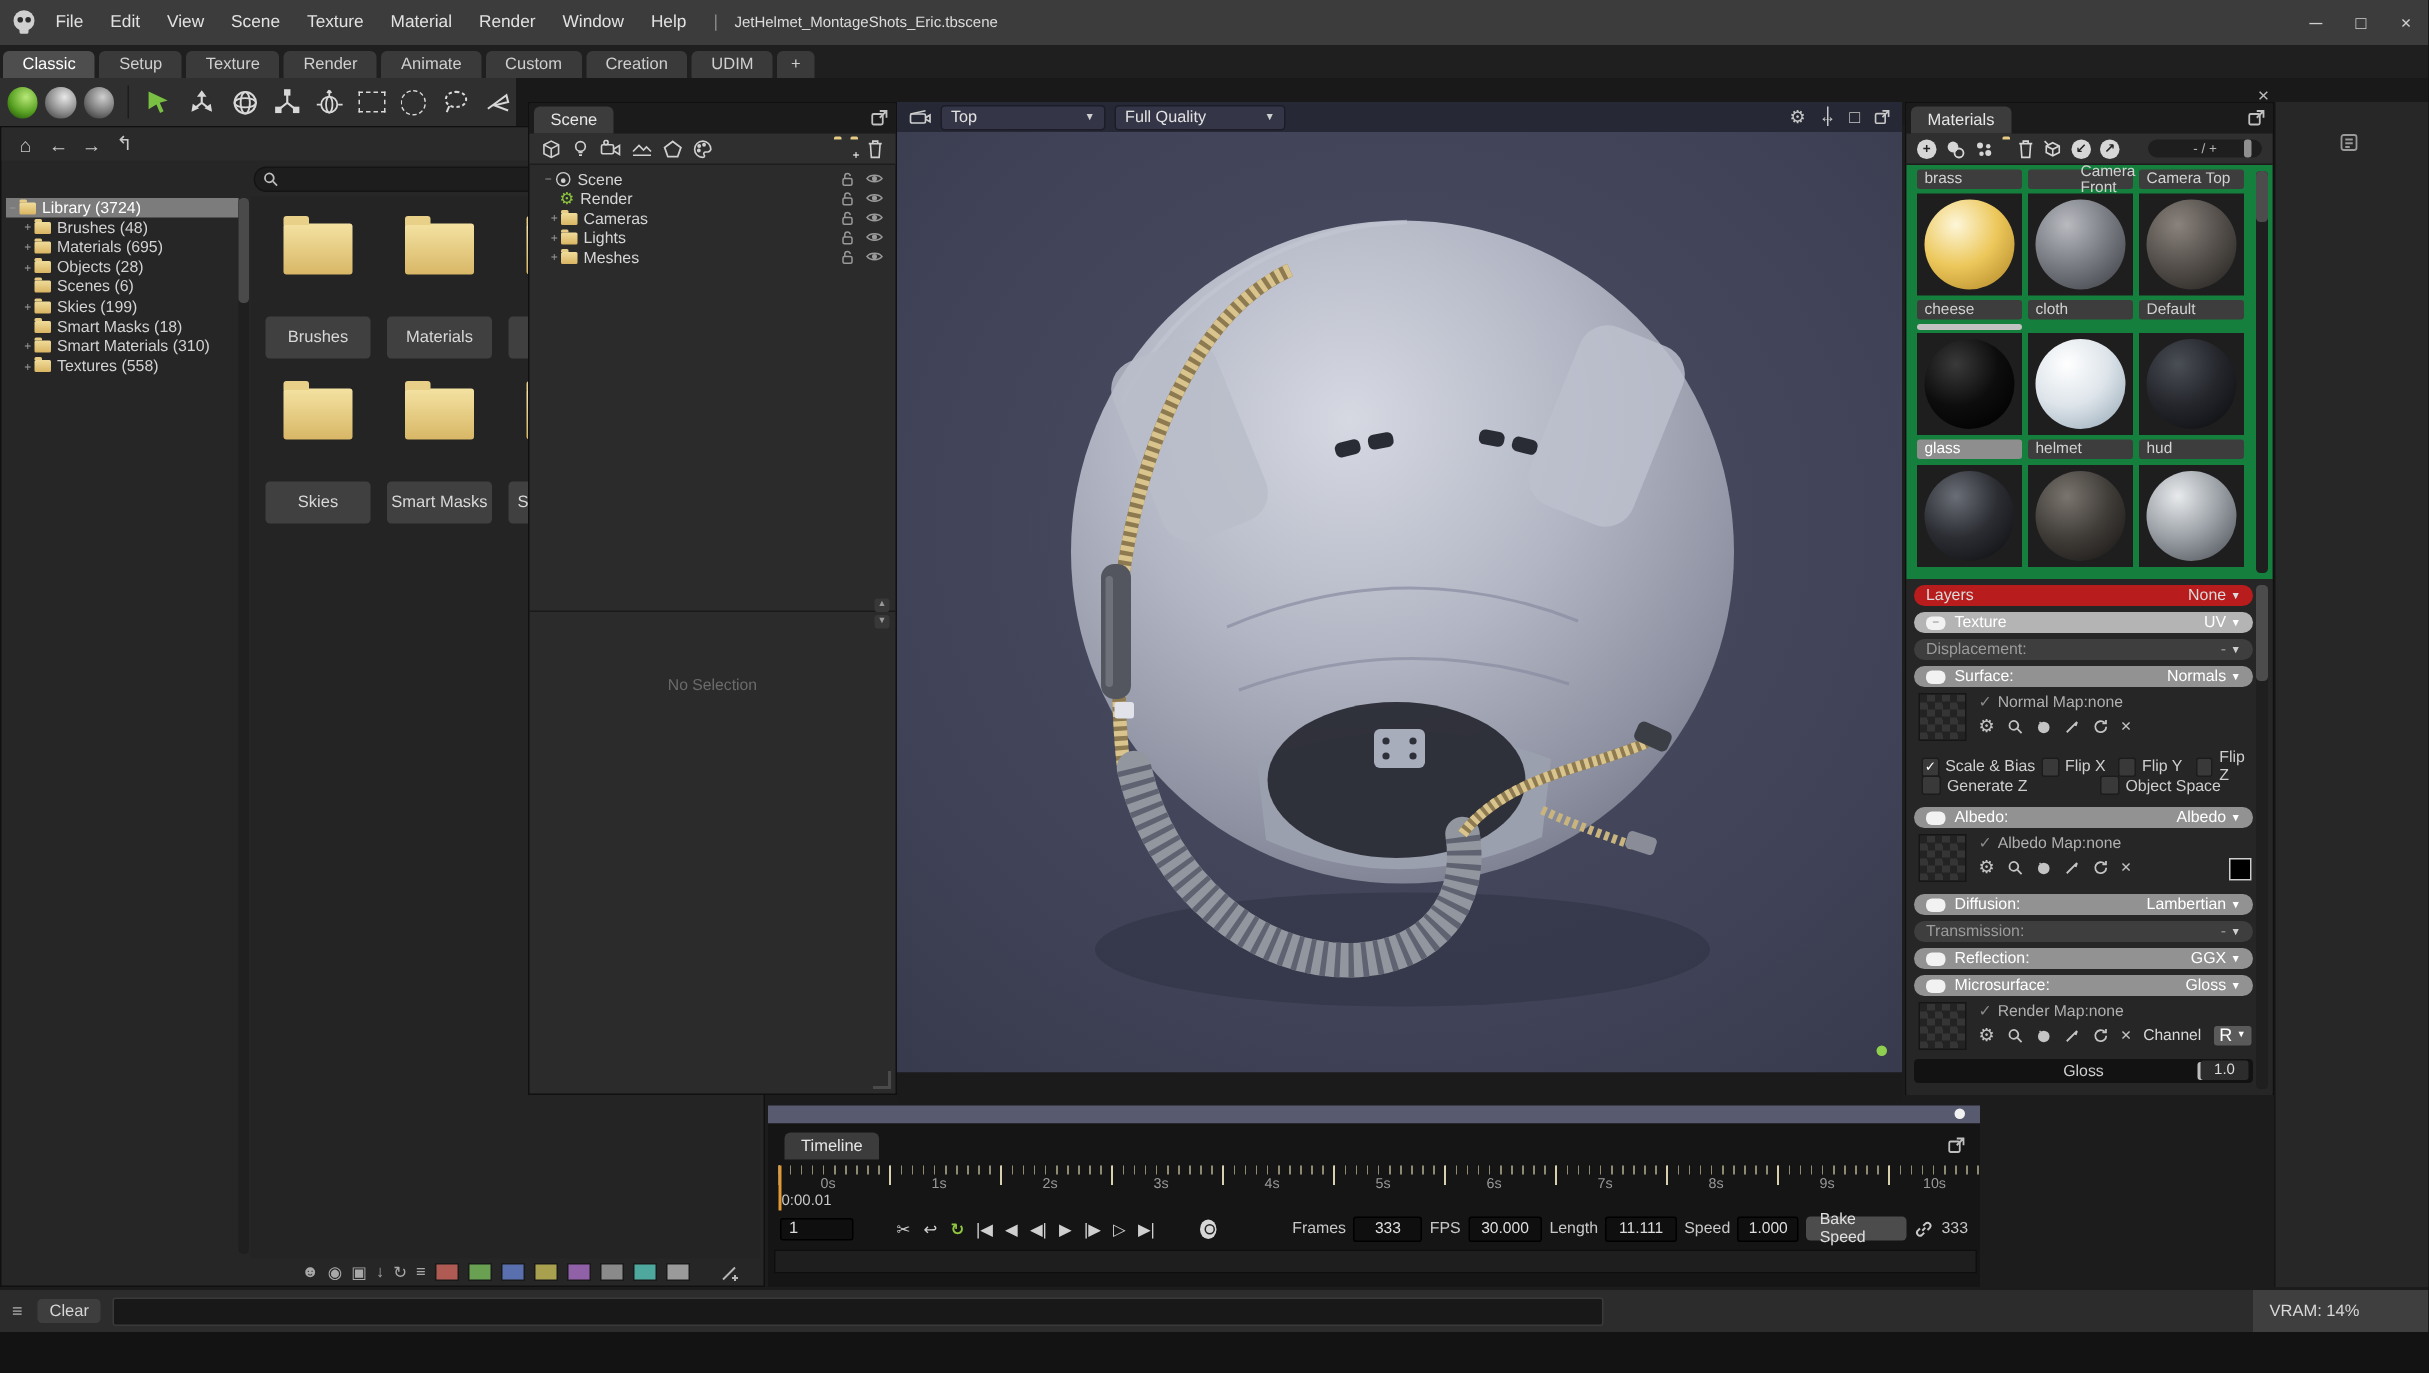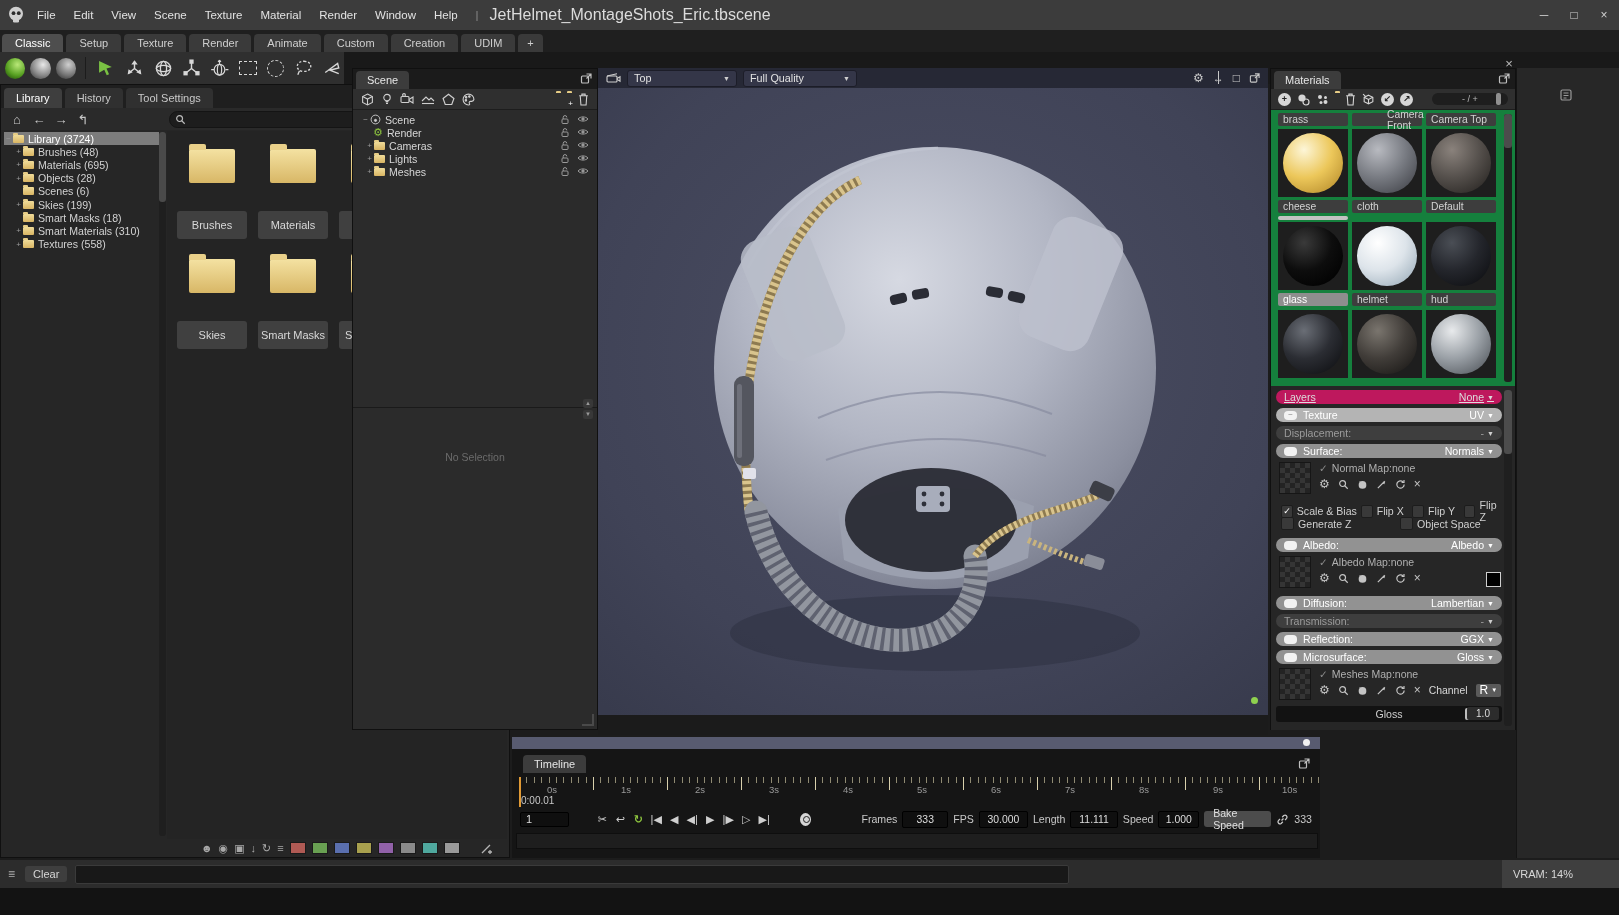--- a/index.html
+++ b/index.html
@@ -3,21 +3,21 @@
 <meta charset="utf-8">
 <style>
   html,body{margin:0;padding:0;background:#0d0d0d;}
   #app{position:relative;width:1619px;height:915px;background:#1c1c1c;overflow:hidden;
        font-family:"Liberation Sans","DejaVu Sans",sans-serif;color:#d8d8d8;font-size:11px;}
   .abs{position:absolute;}
   svg{display:block;}
   
   .titlebar{left:0;top:0;width:1619px;height:30px;background:#3c3c3c;display:flex;align-items:center;}
   .menu-item{padding:0 9px;color:#e2e2e2;font-size:11.5px;cursor:default;}
-  .doc-title{color:#dcdcdc;font-size:16px;margin-left:2px;text-align:right;}
+  .doc-title{color:#dcdcdc;font-size:10px;margin-left:2px;text-align:right;}
   .win-ctrls{margin-left:auto;display:flex;}
   .win-btn{width:30px;height:30px;text-align:center;line-height:30px;color:#cfcfcf;font-size:12px;}
   
   .tabbar{left:0;top:30px;width:1619px;height:22px;background:#1f1f1f;display:flex;align-items:flex-end;padding-left:2px;box-sizing:border-box;}
   .wtab{background:#3a3a3a;color:#cfcfcf;border-radius:4px 4px 0 0;padding:3px 13px;margin-right:3px;font-size:11px;}
   .wtab.active{background:#4e4e4e;color:#fff;}
   .wtab.addtab{padding:3px 9px;}
   
   .topstrip{left:0;top:52px;width:1619px;height:32px;background:#191919;}
   .toolrow{left:0;top:52px;width:344px;height:32px;background:#2f2f2f;display:flex;align-items:center;gap:5px;padding-left:5px;box-sizing:border-box;}
@@ -84,21 +84,21 @@
   .msphere{position:absolute;width:70px;height:68px;background:#1e1e1e;display:flex;align-items:center;justify-content:center;}
   .ball{width:60px;height:60px;border-radius:50%;background:radial-gradient(circle at 35% 28%,var(--hi),var(--c1) 48%,var(--c2) 90%);}
   .selbar{position:absolute;width:70px;height:4px;background:#c2c2c2;border-radius:2px;}
   .gscroll{position:absolute;width:8px;background:#1f1f1f;border-radius:3px;}
   .gscroll .handle{width:8px;background:#4c4c4c;border-radius:3px;}
   
   .prop{position:absolute;left:5px;width:226px;height:14px;border-radius:7px;display:flex;align-items:center;
         padding:0 8px;box-sizing:border-box;font-size:10.6px;}
   .prop .pv{margin-left:auto;display:flex;align-items:center;gap:3px;}
   .prop .dd{font-size:7px;}
-  .hdr-dark{background:#be185d;color:#dcdcdc;text-decoration:underline;}
+  .hdr-dark{background:#b91c1c;color:#dcdcdc;}
   .hdr-sub{background:#3e3e3e;color:#9b9b9b;}
   .hdr-light{background:#929292;color:#fff;}
   .hdr-sel{background:#b4b4b4;color:#fff;}
   .tgl{width:13px;height:9px;background:#f2f2f2;border-radius:4px;margin-right:6px;display:flex;align-items:center;justify-content:center;color:#888;font-size:8px;line-height:8px;}
   .mapblock{position:absolute;left:8px;width:220px;height:34px;}
   .thumb{position:absolute;left:0;top:0;width:30px;height:30px;border:1px solid #161616;
          background:repeating-conic-gradient(#353535 0 25%,#232323 0 50%) 0 0/10px 10px;}
   .maprow1{position:absolute;left:40px;top:0;display:flex;align-items:center;gap:4px;color:#b0b0b0;font-size:10.5px;}
   .maprow2{position:absolute;left:40px;top:15px;display:flex;align-items:center;gap:8px;color:#c4c4c4;font-size:12px;}
   .mapx{font-size:12px;color:#c4c4c4;}
@@ -242,25 +242,20 @@
         </svg>
     </span>
     <span class="toolico">
       <svg width="18" height="18" viewBox="0 0 16 16" stroke="#d8d8d8" fill="none" stroke-width="1.2" stroke-dasharray="2 1.6">
           <path d="M2 12l11-8 1 4-8 2 8 3" stroke-dasharray="none"></path>
         </svg>
     </span>
   </div>
 
   <div class="abs panel" style="left:0;top:84px;width:510px;height:774px;background:#262626;">
-    <div class="ltabs">
-      <span class="ltab active">Library</span>
-      <span class="ltab">History</span>
-      <span class="ltab">Tool Settings</span>
-    </div>
     <div class="navrow">
       <span class="navico">⌂</span>
       <span class="navico">←</span>
       <span class="navico">→</span>
       <span class="navico">↰</span>
     </div>
     <div class="searchbox">
       <span style="margin-right:4px;">
         <svg width="11" height="11" viewBox="0 0 12 12" stroke="#bbb" fill="none" stroke-width="1.3">
             <circle cx="5" cy="5" r="3.2"></circle>
@@ -880,21 +875,21 @@
         <span>Microsurface:</span>
         <span class="pv">
             <span>Gloss</span>
             <span class="dd">▼</span>
           </span>
       </div>
       <div class="mapblock" style="top:282px;">
         <div class="thumb"></div>
         <div class="maprow1">
             <span style="color:#8a8a8a;">✓</span>
-            <span>Meshes Map:none</span>
+            <span>Render Map:none</span>
           </div>
         <div class="maprow2">
           <span>⚙</span>
           <span>
               <svg width="11" height="11" viewBox="0 0 12 12" stroke="#c4c4c4" fill="none" stroke-width="1.3">
                 <circle cx="5" cy="5" r="3.2"></circle>
                 <path d="M7.6 7.6l3 3"></path>
               </svg>
             </span>
           <span>

